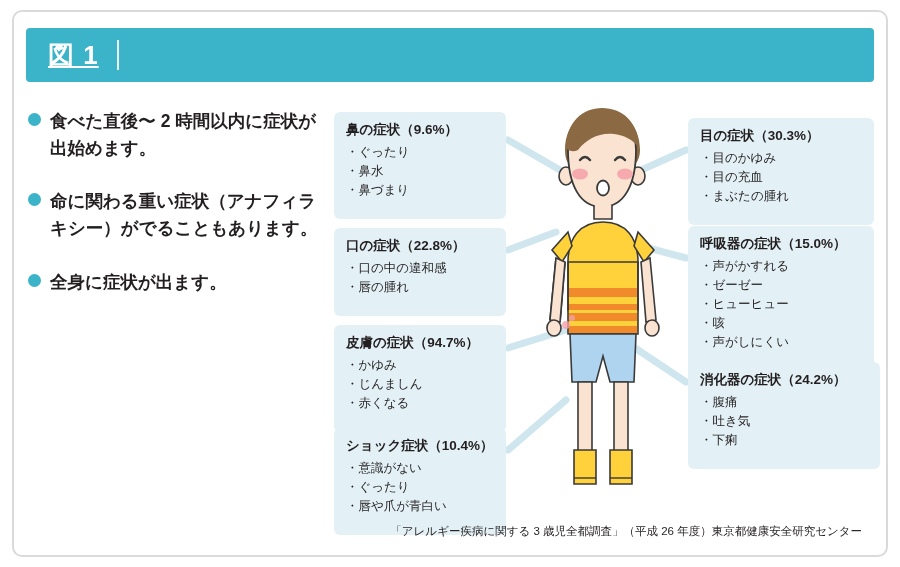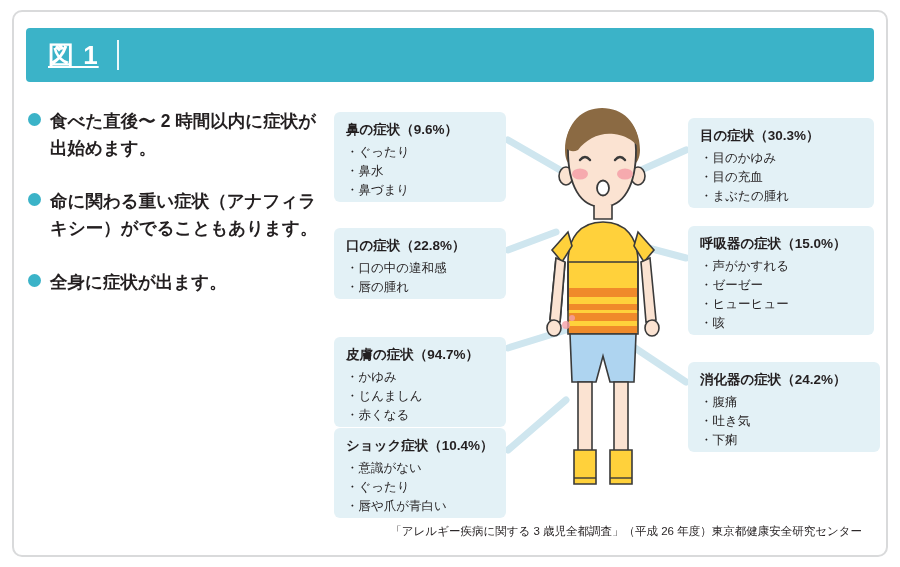--- a/index.html
+++ b/index.html
@@ -77,21 +77,21 @@
     width:13px; height:13px;
     border-radius:50%;
     background:#3bb3c8;
   }
 
   
   .box {
     position:absolute;
     background:#e3f1f6;
     border-radius:6px;
-    padding:9px 12px 2px 12px;
+    padding:9px 12px 19px 12px;
   }
   .box h4 {
     margin:0 0 4px 0;
     font-size:13.5px;
     font-weight:bold;
     color:#231f20;
     letter-spacing:0;
     white-space:nowrap;
   }
   .box ul {
@@ -105,21 +105,21 @@
     white-space:nowrap;
   }
   .box li::before {
     content:"・";
     margin-right:0px;
   }
 
   
   #box-nose   { left:334px; top:112px;  width:172px; }
   #box-mouth  { left:334px; top:228px;  width:172px; }
-  #box-skin   { left:334px; top:337px;  width:172px; }
+  #box-skin   { left:334px; top:325px;  width:172px; }
   #box-shock  { left:334px; top:428px;  width:172px; }
   #box-eye    { left:688px; top:118px;  width:186px; }
   #box-resp   { left:688px; top:226px;  width:186px; }
   #box-gi     { left:688px; top:362px;  width:192px; }
 
   
   #lines, #figure {
     position:absolute; left:0; top:0;
     width:900px; height:567px;
     pointer-events:none;
@@ -272,20 +272,21 @@
     </ul>
   </div>
 
   <div class="box" id="box-resp">
     <h4>呼吸器の症状（15.0%）</h4>
     <ul>
       <li>声がかすれる</li>
       <li>ゼーゼー</li>
       <li>ヒューヒュー</li>
       <li>咳</li>
+      <li>声がしにくい</li>
     </ul>
   </div>
 
   <div class="box" id="box-gi">
     <h4>消化器の症状（24.2%）</h4>
     <ul>
       <li>腹痛</li>
       <li>吐き気</li>
       <li>下痢</li>
     </ul>

